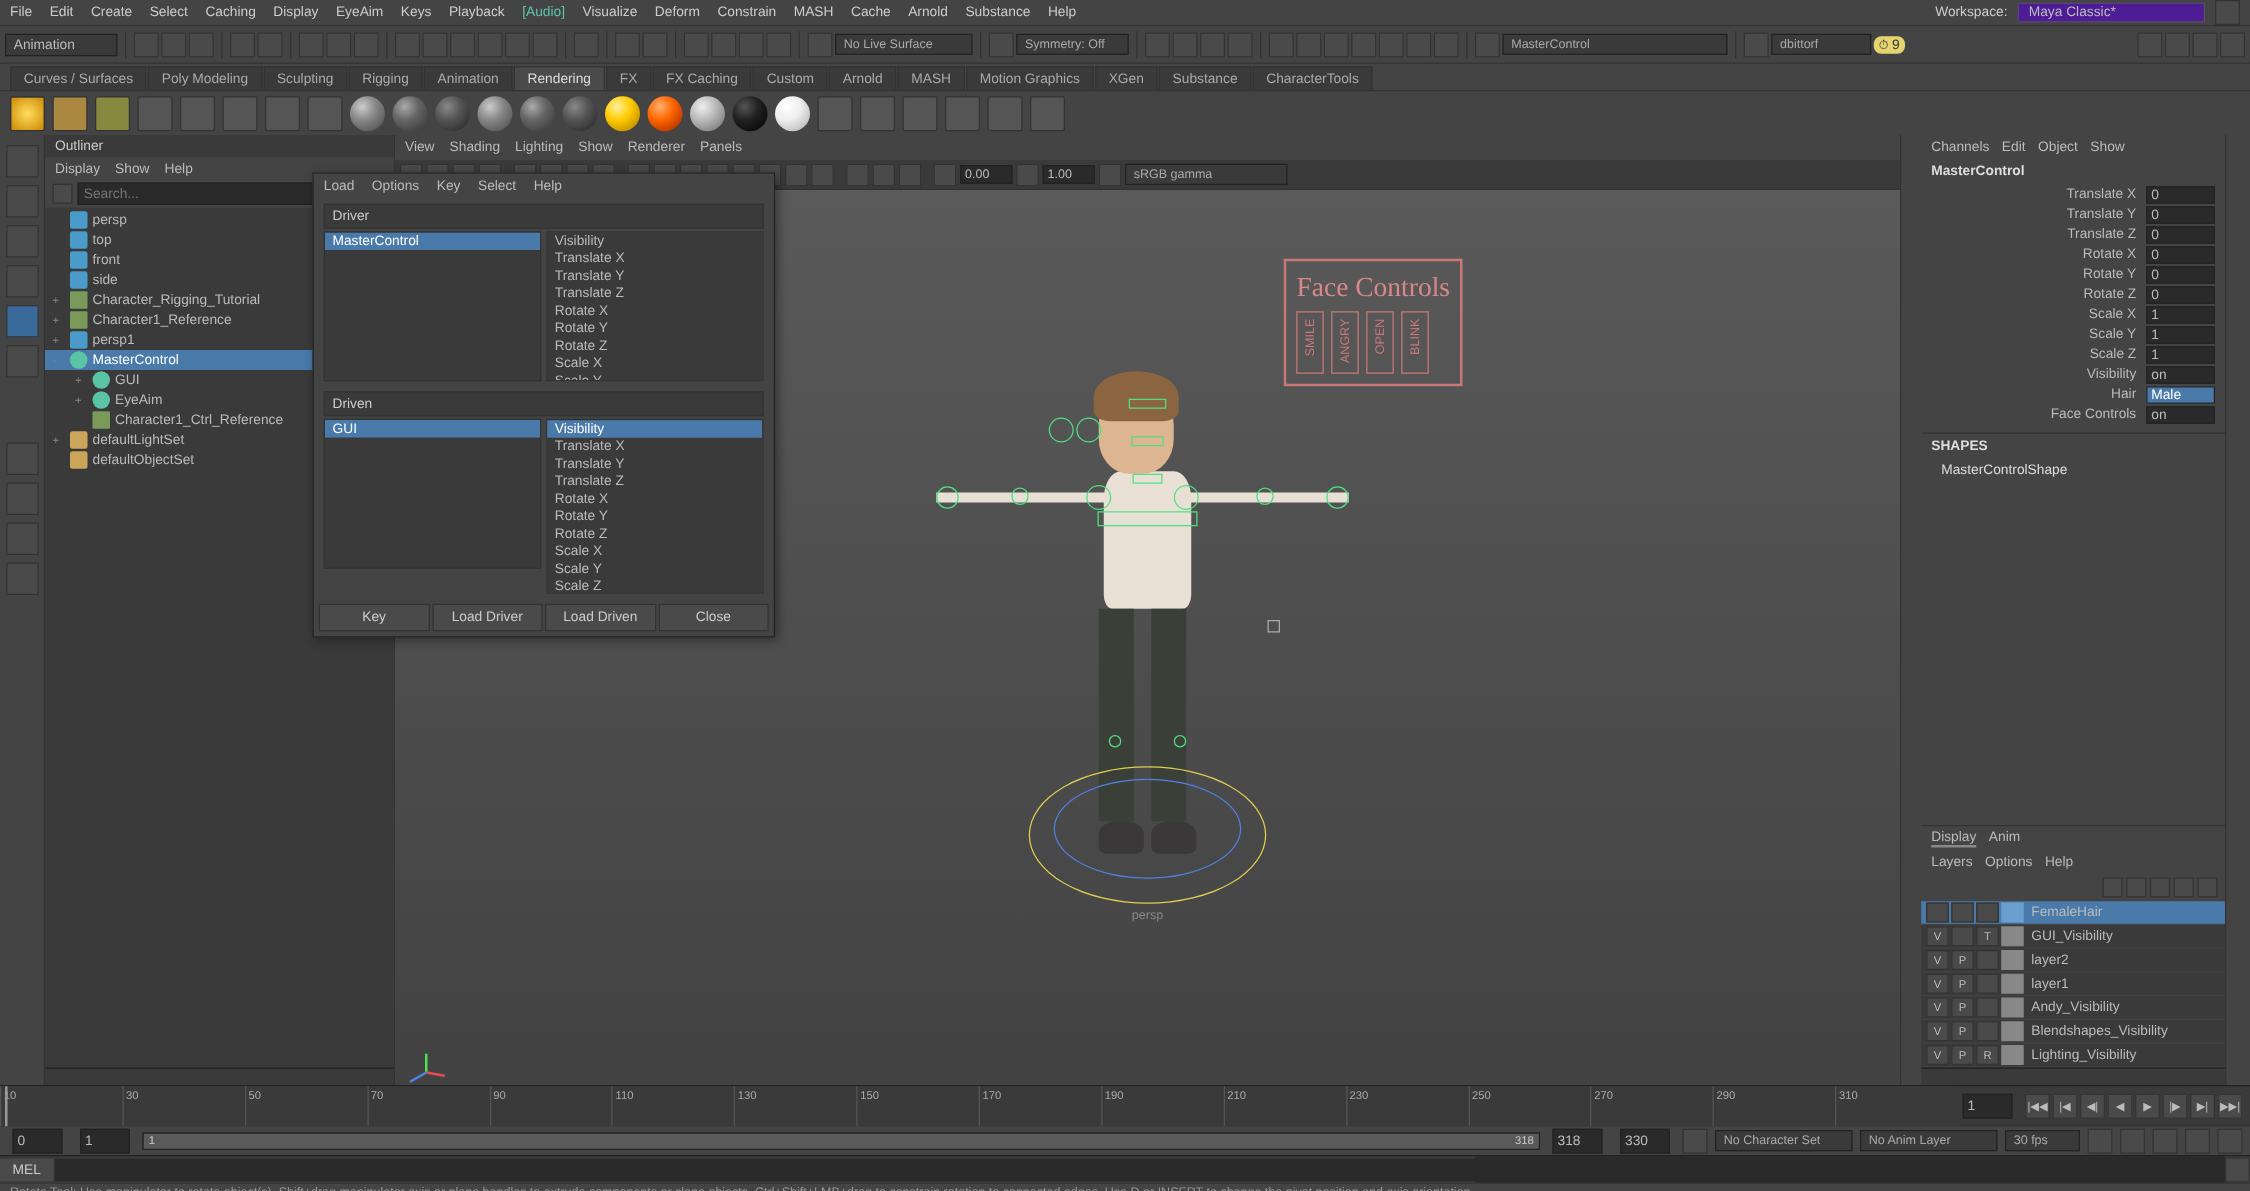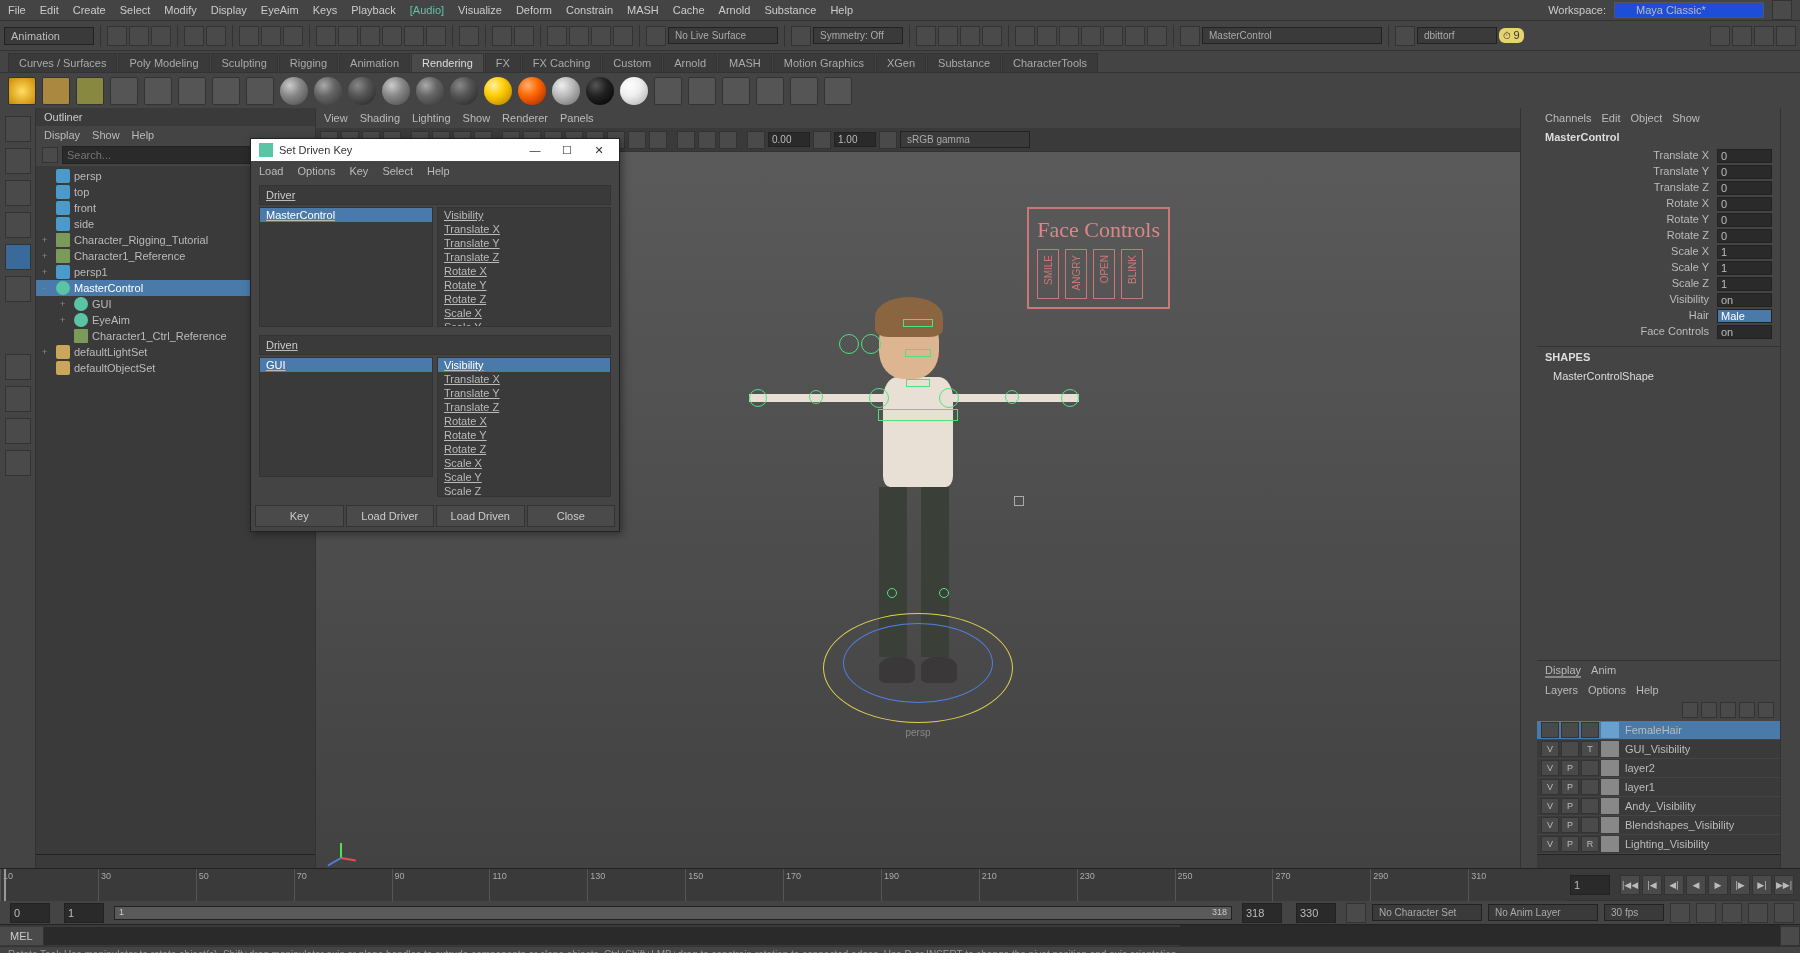--- a/index.html
+++ b/index.html
@@ -3,21 +3,21 @@
 <meta charset="utf-8">
 <style>
 * { margin: 0; padding: 0; box-sizing: border-box; font-family: Arial, sans-serif; font-size: 11px; user-select: none; }
 body { background: #444444; color: #bbb; overflow: hidden; width: 1800px; height: 953px; }
 
 
 .menubar { height: 20px; background: #444; display: flex; align-items: center; padding: 0 8px; gap: 14px; }
 .menubar span { color: #ccc; cursor: pointer; }
 .menubar span.highlight { color: #5dc5a8; }
 .workspace-area { margin-left: auto; display: flex; align-items: center; gap: 8px; }
-.workspace-dropdown { background: #1d4ed8; border: 1px solid #555; padding: 1px 21px; width: 150px; color: #bbb; }
+.workspace-dropdown { background: #4c1d95; border: 1px solid #555; padding: 1px 8px; width: 150px; color: #bbb; }
 
 
 .shelf-row { height: 30px; background: #444; border-top: 1px solid #333; display: flex; align-items: center; padding: 0 4px; gap: 2px; }
 .shelf-dropdown { background: #3a3a3a; border: 1px solid #222; padding: 2px 20px 2px 6px; color: #bbb; width: 90px; }
 .shelf-sep { width: 1px; height: 22px; background: #333; margin: 0 4px; }
 .shelf-btn { width: 20px; height: 20px; background: #4a4a4a; border: 1px solid #333; cursor: pointer; }
 .shelf-text { background: #3a3a3a; border: 1px solid #222; padding: 2px 6px; color: #aaa; font-size: 10px; }
 .frame-badge { background: #e6d470; color: #333; padding: 1px 4px; border-radius: 6px; font-size: 10px; }
 
 
@@ -83,21 +83,21 @@
 .layer-name { padding-left: 4px; color: #bbb; }
 .layer-row.selected { background: #4a7aaa; }
 
 
 .dialog { position: absolute; left: 250px; top: 138px; width: 370px; background: #444; border: 1px solid #222; box-shadow: 2px 2px 8px rgba(0,0,0,0.4); z-index: 100; }
 .dialog-title { background: #fff; color: #333; padding: 4px 8px; display: flex; align-items: center; gap: 6px; }
 .dialog-title .icon { width: 14px; height: 14px; background: #5ac5a5; }
 .dialog-ctrls { margin-left: auto; display: flex; gap: 8px; }
 .dialog-ctrls span { width: 24px; text-align: center; cursor: pointer; }
 .dialog-menu { display: flex; gap: 14px; padding: 4px 8px; background: #444; color: #bbb; }
-.dialog-section { padding: 4px 8px; text-decoration: underline; }
+.dialog-section { padding: 4px 8px; }
 .dialog-label { background: #3a3a3a; padding: 3px 6px; color: #ccc; border: 1px solid #333; }
 .dialog-lists { display: flex; gap: 4px; margin-top: 2px; }
 .dialog-list { flex: 1; background: #3a3a3a; border: 1px solid #333; height: 120px; overflow-y: auto; }
 .dialog-list .item { padding: 1px 6px; color: #bbb; cursor: pointer; }
 .dialog-list .item.selected { background: #4a7aaa; color: #fff; }
 .dialog-buttons { display: flex; gap: 2px; padding: 4px; }
 .dialog-buttons button { flex: 1; background: #4a4a4a; border: 1px solid #333; color: #ccc; padding: 4px; cursor: pointer; }
 
 
 .timeline { height: 32px; background: #3a3a3a; border-top: 1px solid #222; display: flex; align-items: center; }
@@ -153,21 +153,21 @@
 .scrollbar-h { height:14px; background:#3a3a3a; border-top:1px solid #222; }
 </style>
 </head>
 <body>
 
 <div class="menubar">
   <span>File</span>
   <span>Edit</span>
   <span>Create</span>
   <span>Select</span>
-  <span>Modify</span>
+  <span>Caching</span>
   <span>Display</span>
   <span>EyeAim</span>
   <span>Keys</span>
   <span>Playback</span>
   <span class="highlight">[Audio]</span>
   <span>Visualize</span>
   <span>Deform</span>
   <span>Constrain</span>
   <span>MASH</span>
   <span>Cache</span>
@@ -627,29 +627,20 @@
             <div class="layer-name">Lighting_Visibility</div>
           </div>
         </div>
       <div class="scrollbar-h"></div>
     </div>
   </div>
 
   <div class="right-toolbar"></div>
 
   <div class="dialog">
-    <div class="dialog-title">
-      <div class="icon"></div>
-      <span>Set Driven Key</span>
-      <div class="dialog-ctrls">
-        <span>—</span>
-        <span>☐</span>
-        <span>✕</span>
-      </div>
-    </div>
     <div class="dialog-menu">
       <span>Load</span>
       <span>Options</span>
       <span>Key</span>
       <span>Select</span>
       <span>Help</span>
     </div>
     <div class="dialog-section">
       <div class="dialog-label">Driver</div>
       <div class="dialog-lists">

